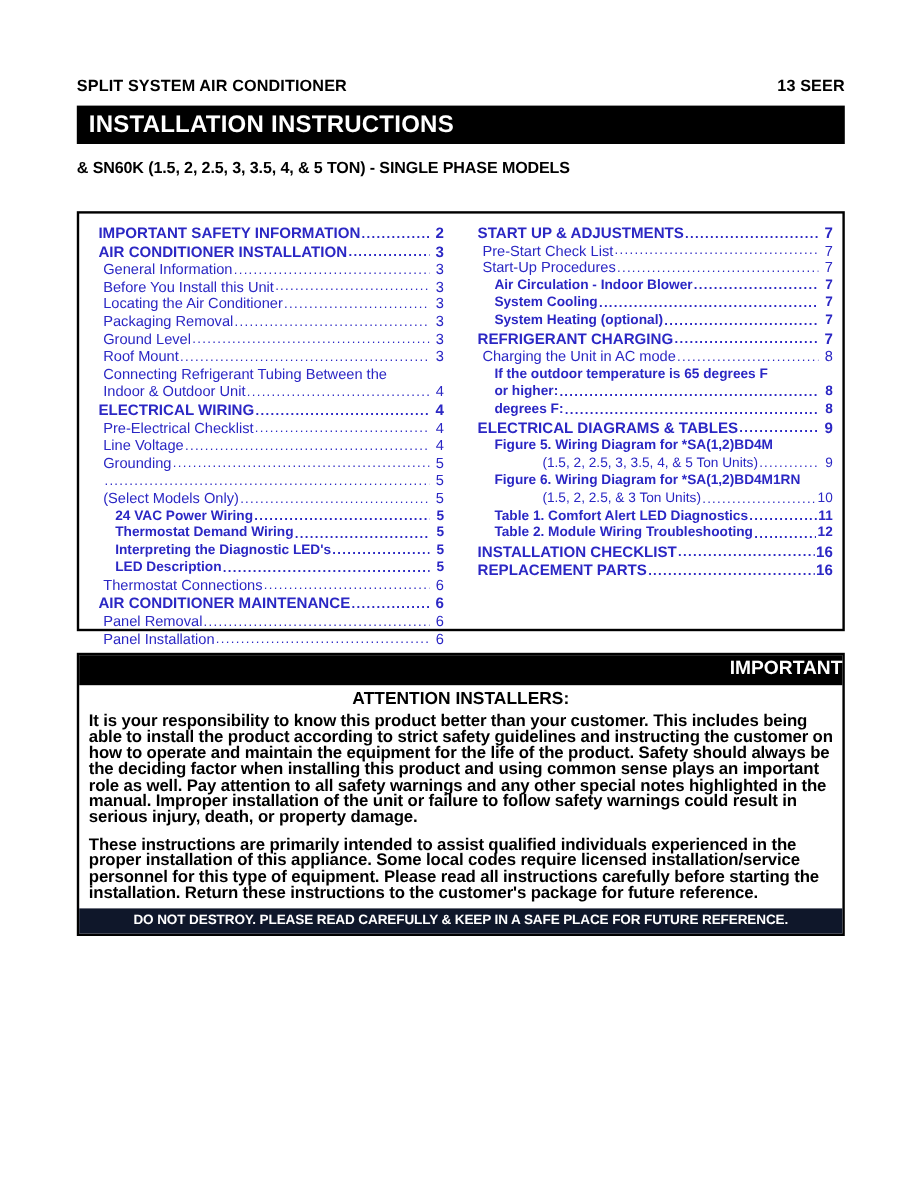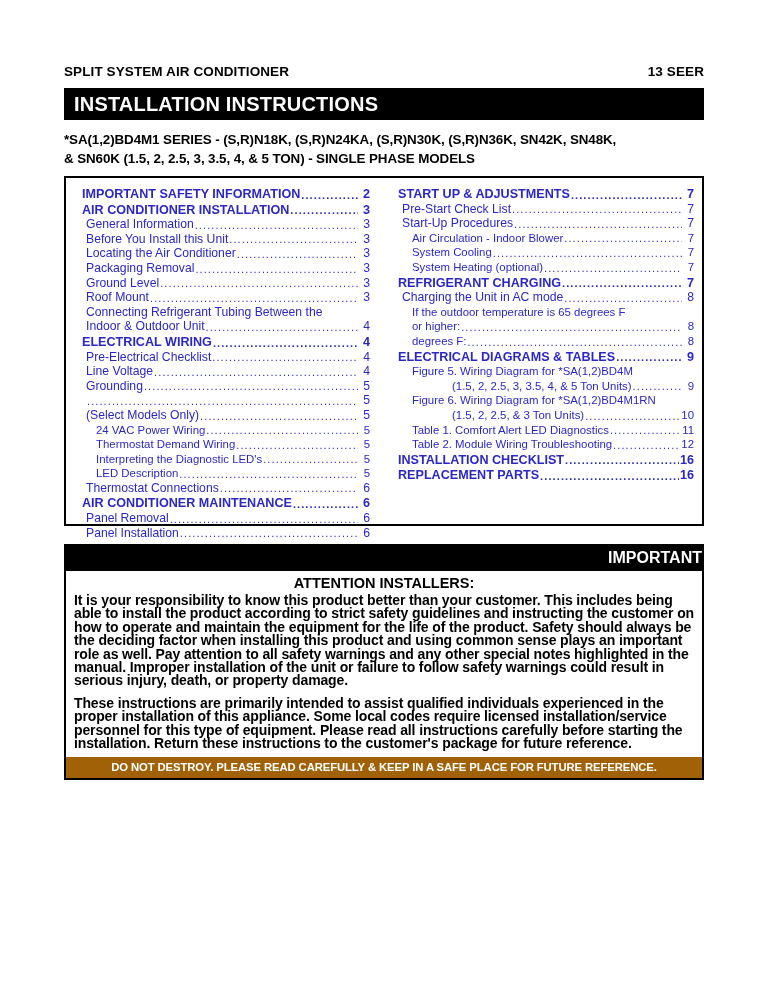--- a/index.html
+++ b/index.html
@@ -111,21 +111,21 @@
   }
   .toc-line .pg {
     flex: 0 0 auto;
     text-align: right;
     min-width: 11px;
   }
 
   
   .lvl0 { font-size: 12.6px; font-weight: bold; padding-left: 4px;  margin-top: 1px; }
   .lvl1 { font-size: 12.2px; font-weight: normal; padding-left: 8px; }
-  .lvl2 { font-size: 11.4px; font-weight: normal; padding-left: 18px; }
+  .lvl2 { font-size: 11.4px; font-weight: bold; padding-left: 18px; }
   .lvl3 { font-size: 11.4px; font-weight: normal; padding-left: 58px; }
   .nodots .dots { visibility: hidden; }
 
   .tm { font-size: 7.5px; vertical-align: super; }
 
   
   .imp-box {
     position: absolute;
     left: 64px; top: 544px;
     width: 640px;
@@ -154,21 +154,21 @@
   .imp-p {
     font-size: 14px;
     font-weight: bold;
     line-height: 13.4px;
     text-align: left;
     letter-spacing: -0.12px;
     margin: 0 0 9px 0;
   }
   .imp-p:last-child { margin-bottom: 0; }
   .imp-foot {
-    background: #a16207;
+    background: #0f172a;
     color: #ffffff;
     text-align: center;
     font-size: 11.3px;
     font-weight: bold;
     padding: 4px 0 5px 0;
     letter-spacing: -0.1px;
   }
 </style>
 </head>
 <body>
@@ -178,21 +178,20 @@
   <div class="topbar">
     <div class="t-left">SPLIT SYSTEM AIR CONDITIONER</div>
     <div class="t-right">13 SEER</div>
   </div>
 
   <div class="titlebar">
     <span>INSTALLATION INSTRUCTIONS</span>
   </div>
 
   <div class="series">
-    <div>*SA(1,2)BD4M1 SERIES - (S,R)N18K, (S,R)N24KA, (S,R)N30K, (S,R)N36K, SN42K, SN48K,</div>
     <div>&amp; SN60K (1.5, 2, 2.5, 3, 3.5, 4, &amp; 5 TON) - SINGLE PHASE MODELS</div>
   </div>
 
   <div class="toc-box">
     <div class="toc-col left" id="toc-left">
         <div class="toc-line lvl0">
           <span class="lbl">IMPORTANT SAFETY INFORMATION</span>
           <span class="dots">........................................................................................................................</span>
           <span class="pg">2</span>
         </div>

